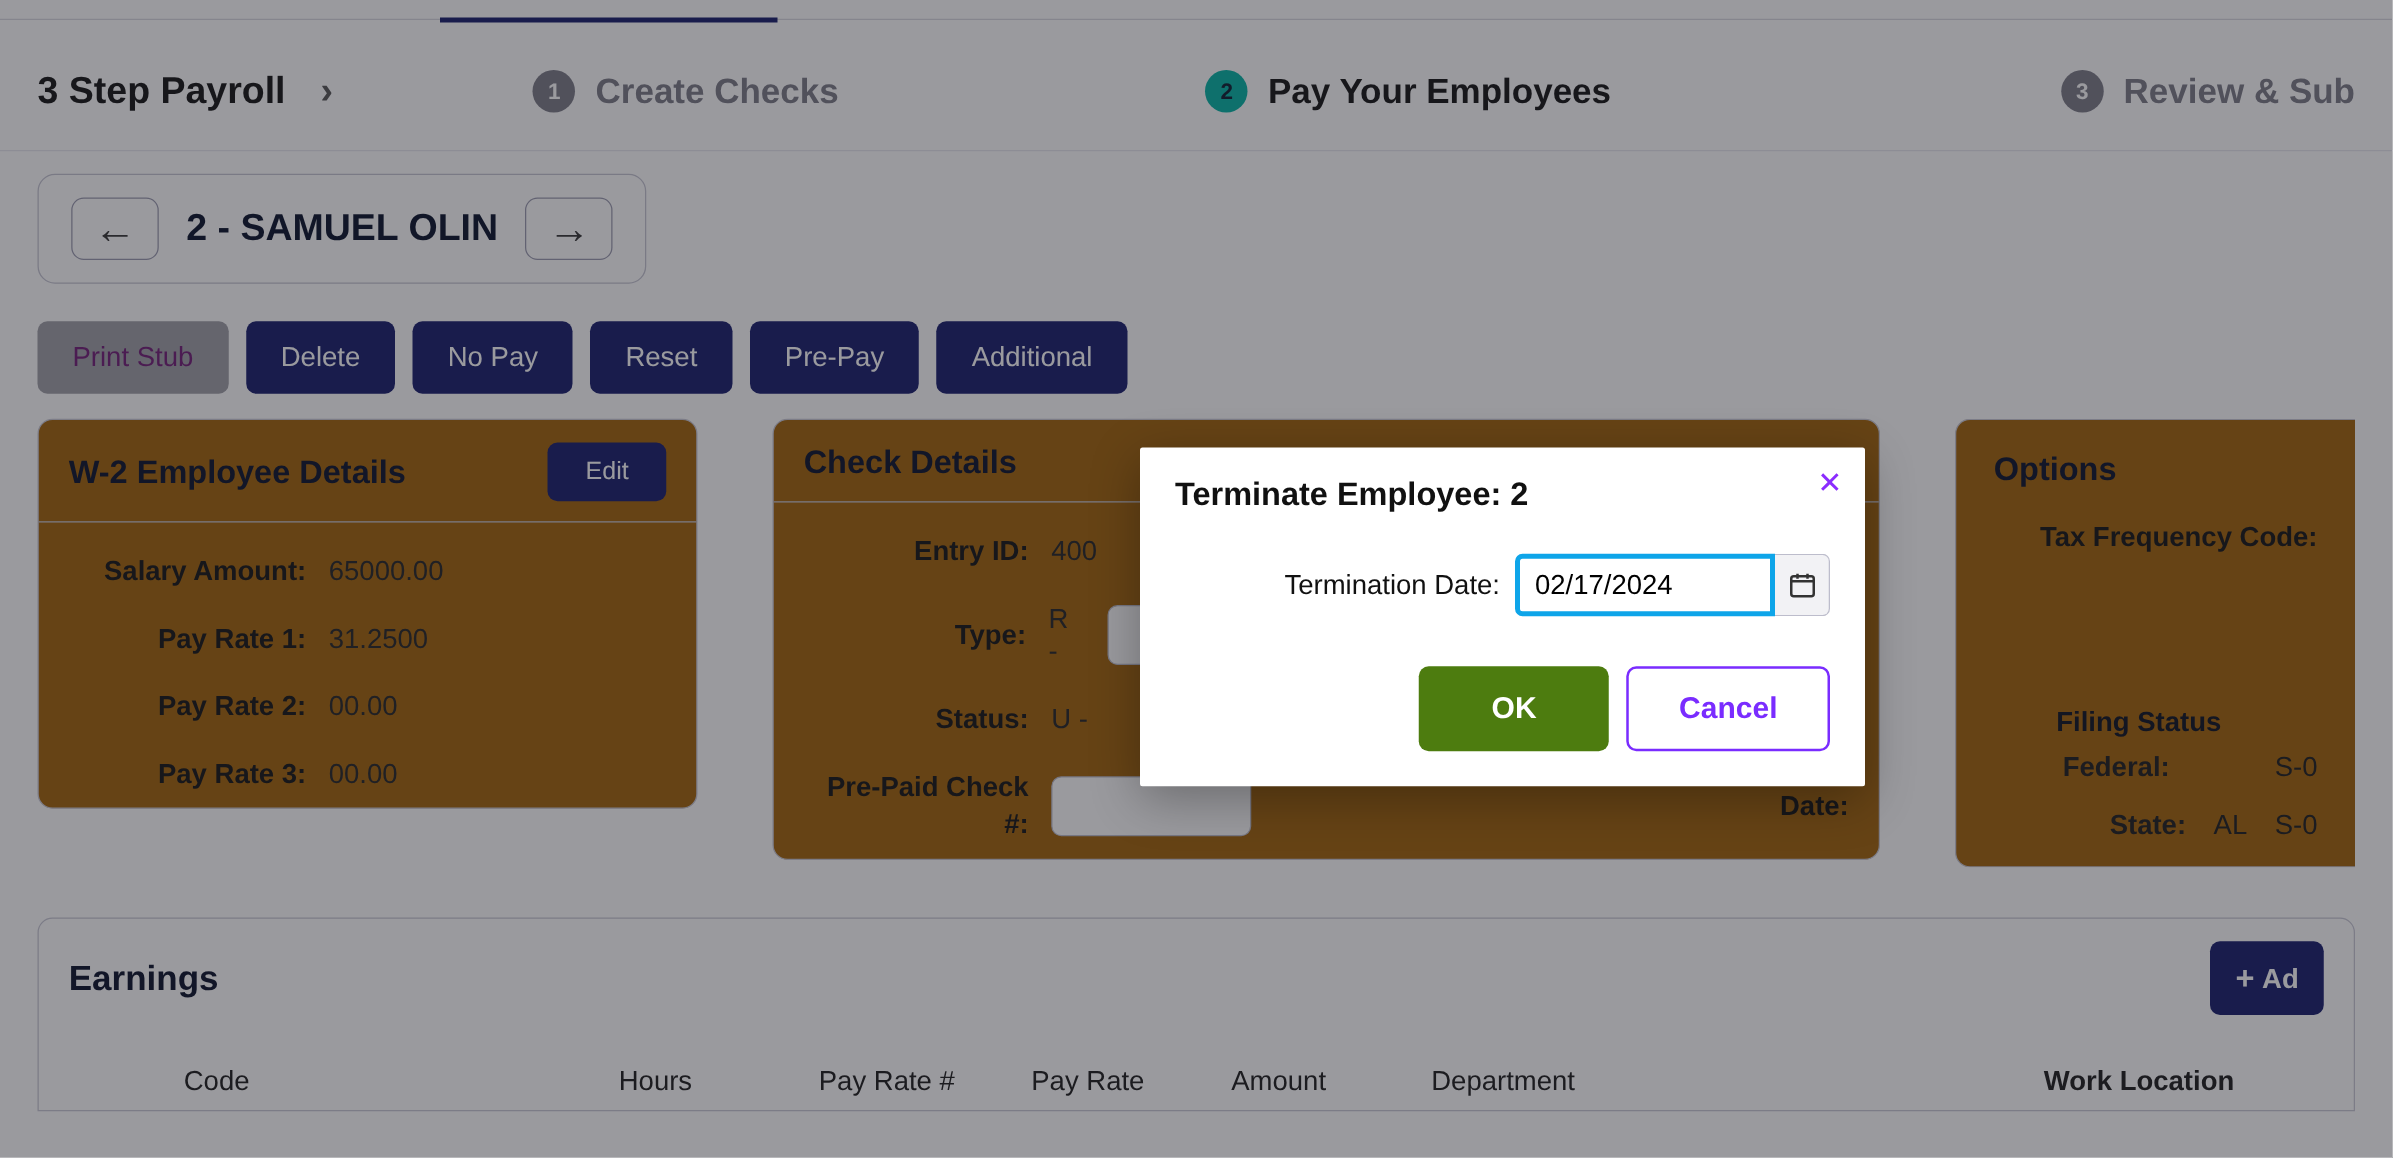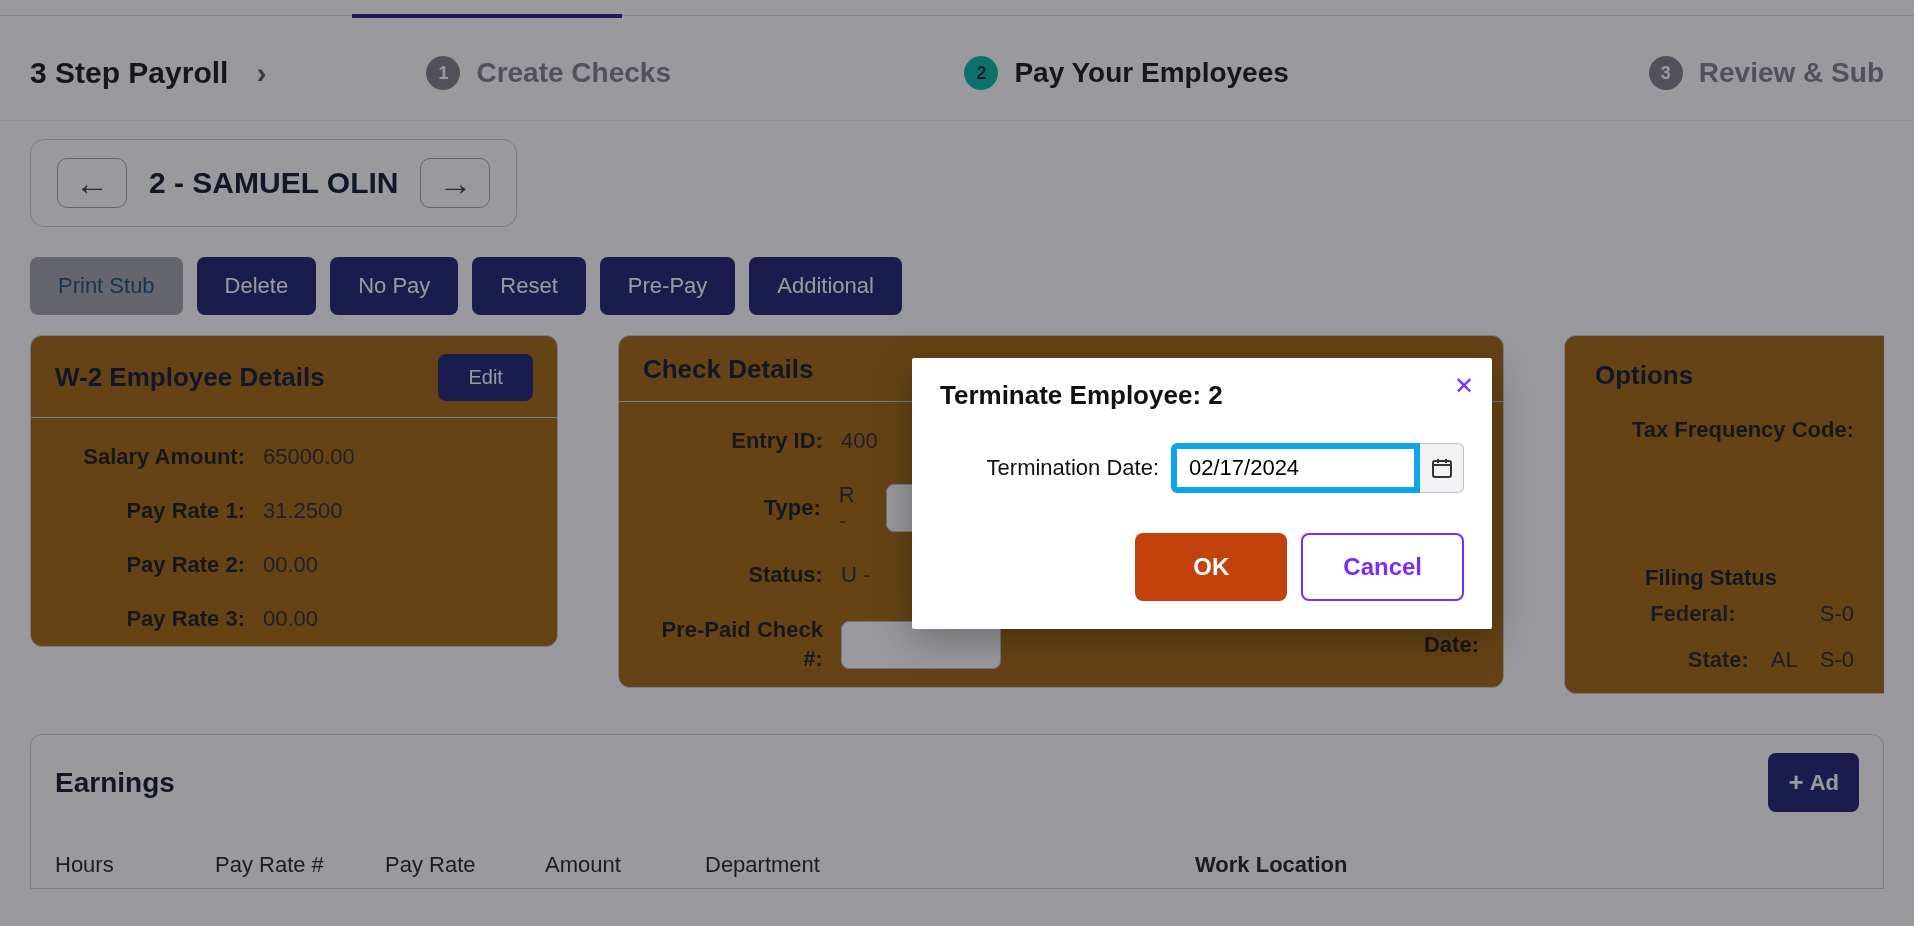--- a/index.html
+++ b/index.html
@@ -97,21 +97,21 @@
     margin: 30px 30px 20px 30px;
   }
   .btn {
     border: none;
     border-radius: 8px;
     padding: 16px 28px;
     font-size: 22px;
     font-weight: 500;
     cursor: pointer;
   }
-  .btn-gray { background:#9e9ea6; color:#0c4a6e; }
+  .btn-gray { background:#9e9ea6; color:#701a75; }
   .btn-navy { background:#141a6b; color:#fff; }
 
   
   .cards-row {
     display:flex;
     gap: 60px;
     padding: 0 30px;
     align-items: flex-start;
   }
   .card {
@@ -208,31 +208,31 @@
   }
   .modal-field-row {
     display:flex; align-items:center; gap:12px; margin-top:32px;
     justify-content:flex-end;
   }
   .modal-field-label { font-size:22px; font-weight:400; color:#111; }
   .date-input-wrap {
     display:flex; align-items:stretch;
   }
   .date-input {
-    border:6px solid #0ea5e9; border-radius:6px 0 0 6px;
-    height:50px; width:249px; font-size:22px; padding: 0 12px;
+    border:4px solid #0ea5e9; border-radius:6px 0 0 6px;
+    height:50px; width:208px; font-size:22px; padding: 0 12px;
   }
   .date-btn {
     border:1px solid #bdbdcc; border-left:none; border-radius:0 6px 6px 0;
     width:44px; background:#f2f2f5; cursor:pointer;
     display:flex; align-items:center; justify-content:center;
   }
   .modal-actions { display:flex; gap:14px; justify-content:flex-end; margin-top:40px; }
   .btn-ok {
-    background:#c2410c; color:#fff; border:none; border-radius:8px;
+    background:#4d7c0f; color:#fff; border:none; border-radius:8px;
     padding: 11px 58px; font-size:24px; font-weight:600; cursor:pointer;
   }
   .btn-cancel {
     background:#fff; color:#7a2cff; border:2px solid #7a2cff; border-radius:8px;
     padding: 18px 40px; font-size:24px; font-weight:600; cursor:pointer;
   }
 
   .cal-svg { height:24px; width:24px; }
 </style>
 </head>
@@ -368,20 +368,21 @@
 
 <div class="earnings">
   <div class="earnings-header">
     <span class="earnings-title">Earnings</span>
     <button class="btn-add">
       <span style="font-size:26px;font-weight:900;">+</span>
       <span>Ad</span>
     </button>
   </div>
   <div class="earn-cols">
+    <span class="col-code">Code</span>
     <span class="col-hours">Hours</span>
     <span class="col-payraten">Pay Rate #</span>
     <span class="col-payrate">Pay Rate</span>
     <span class="col-amount">Amount</span>
     <span class="col-dept">Department</span>
     <span class="col-loc">Work Location</span>
   </div>
 </div>
 
 

